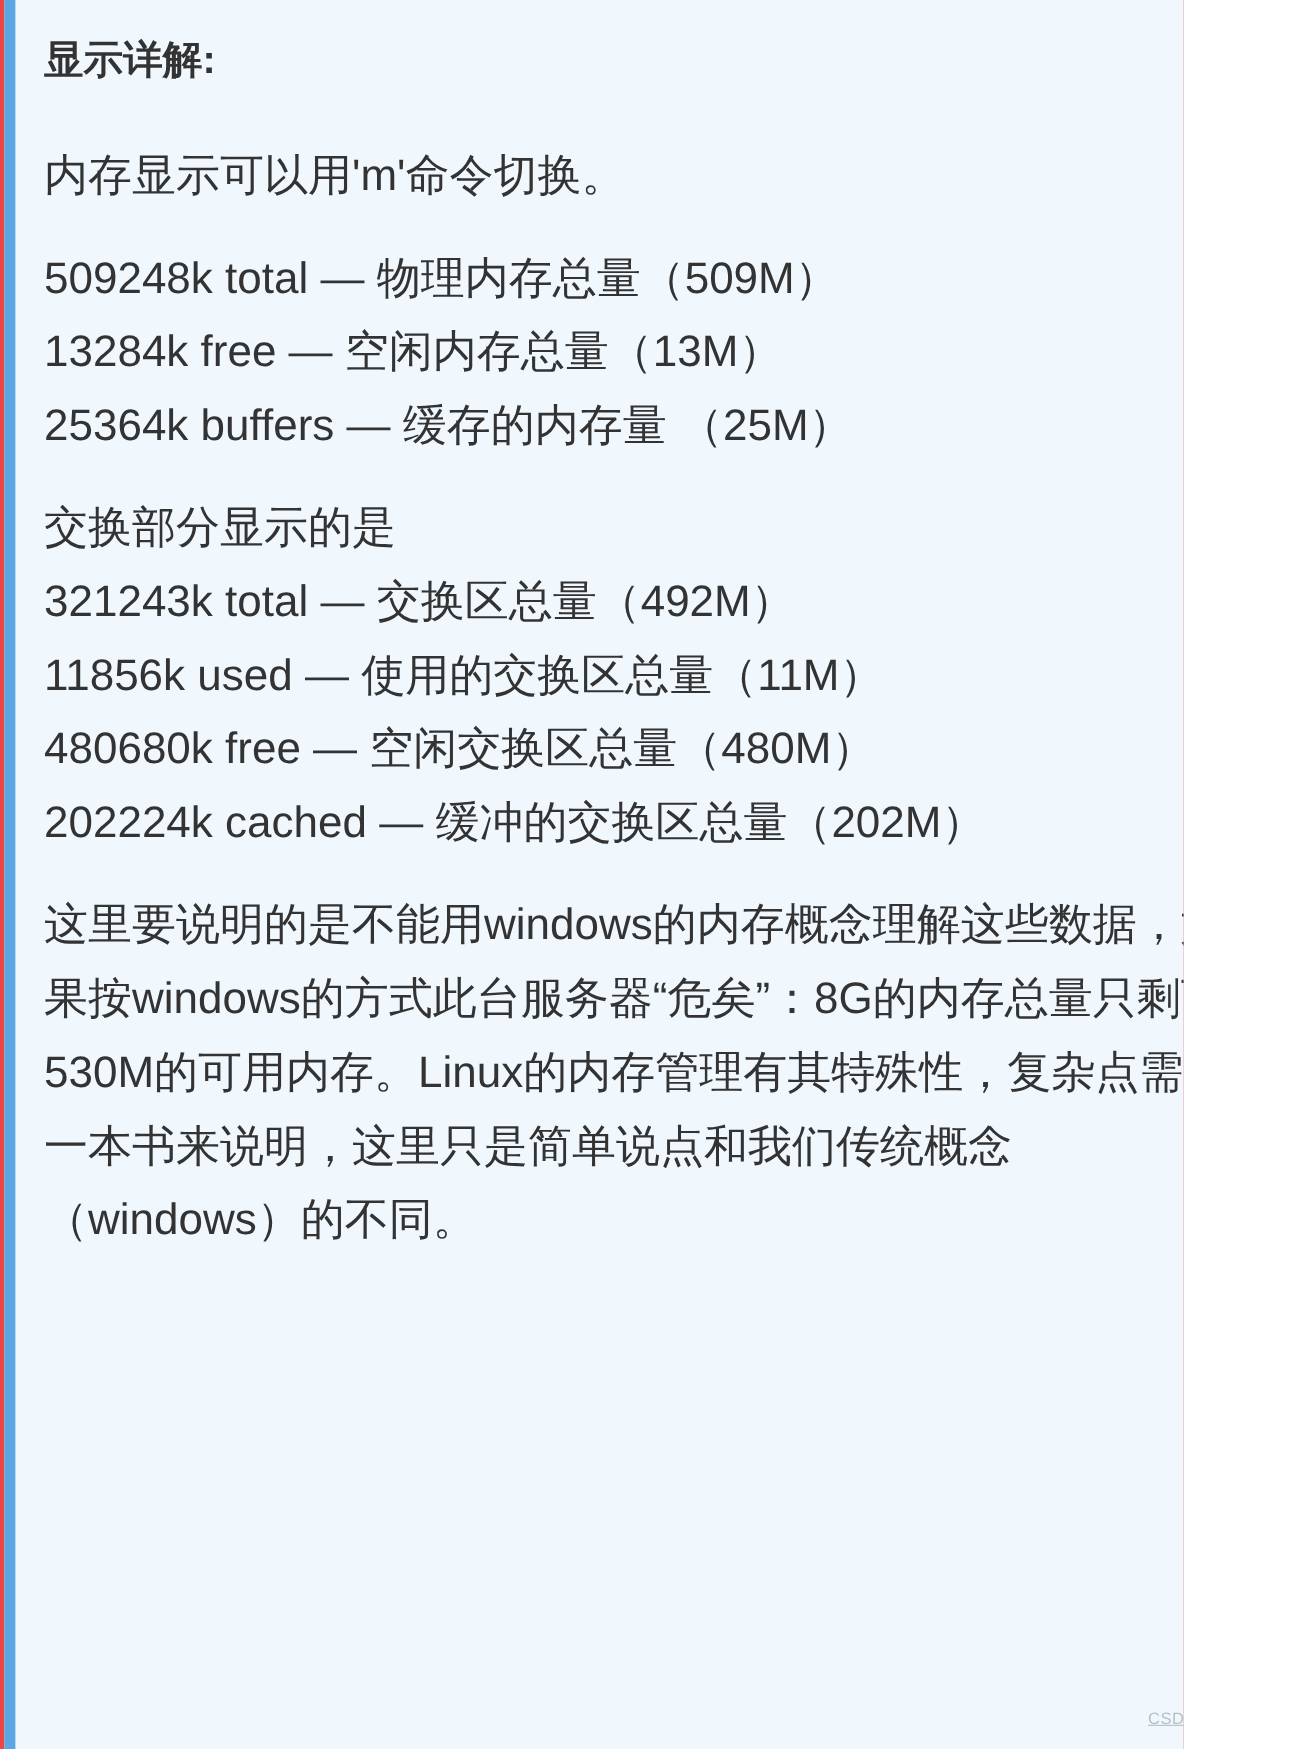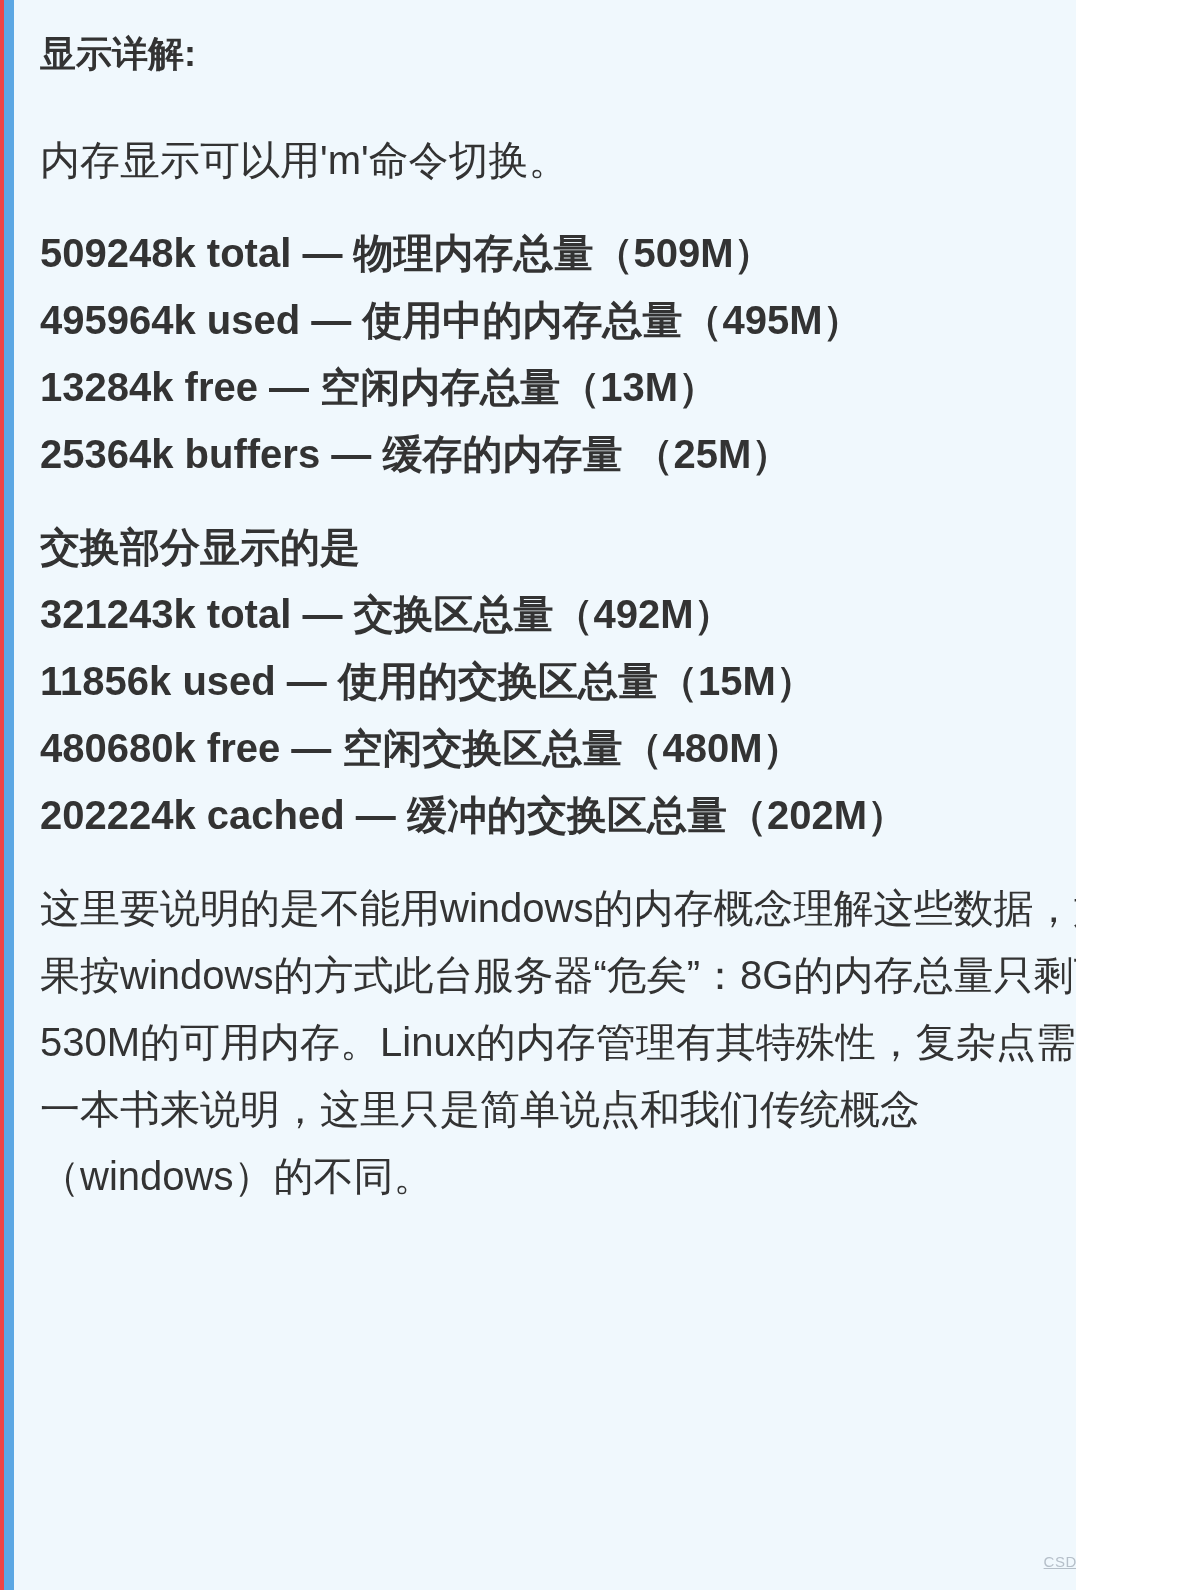--- a/index.html
+++ b/index.html
@@ -36,21 +36,20 @@
   }
   .quote p, .quote .stat-block {
     font-size: 40px;
     line-height: 67px;
     margin: 26px 0;
     word-wrap: break-word;
   }
   .stat-line {
     font-size: 40px;
     line-height: 67px;
-    font-weight: bold;
   }
   .watermark {
     position: absolute;
     right: 37px;
     bottom: 18px;
     font-size: 15px;
     color: #b5bfc9;
     letter-spacing: 0.5px;
     text-decoration: underline;
   }
@@ -62,29 +61,28 @@
   <div class="quote">
 
     <h3>显示详解:</h3>
 
 
 
     <p>内存显示可以用'm'命令切换。</p>
 
     <div class="stat-block">
       <div class="stat-line">509248k total — 物理内存总量（509M）</div>
-      <div class="stat-line">495964k used — 使用中的内存总量（495M）</div>
       <div class="stat-line">13284k free — 空闲内存总量（13M）</div>
       <div class="stat-line">25364k buffers — 缓存的内存量 （25M）</div>
     </div>
 
     <div class="stat-block">
       <div class="stat-line">交换部分显示的是</div>
       <div class="stat-line">321243k total — 交换区总量（492M）</div>
-      <div class="stat-line">11856k used — 使用的交换区总量（15M）</div>
+      <div class="stat-line">11856k used — 使用的交换区总量（11M）</div>
       <div class="stat-line">480680k free — 空闲交换区总量（480M）</div>
       <div class="stat-line">202224k cached — 缓冲的交换区总量（202M）</div>
     </div>
 
     <p>这里要说明的是不能用windows的内存概念理解这些数据，如果按windows的方式此台服务器“危矣”：8G的内存总量只剩下530M的可用内存。Linux的内存管理有其特殊性，复杂点需要一本书来说明，这里只是简单说点和我们传统概念（windows）的不同。</p>
 
     <div class="watermark">CSDN @童小纯</div>
   </div>
 </div>
 

